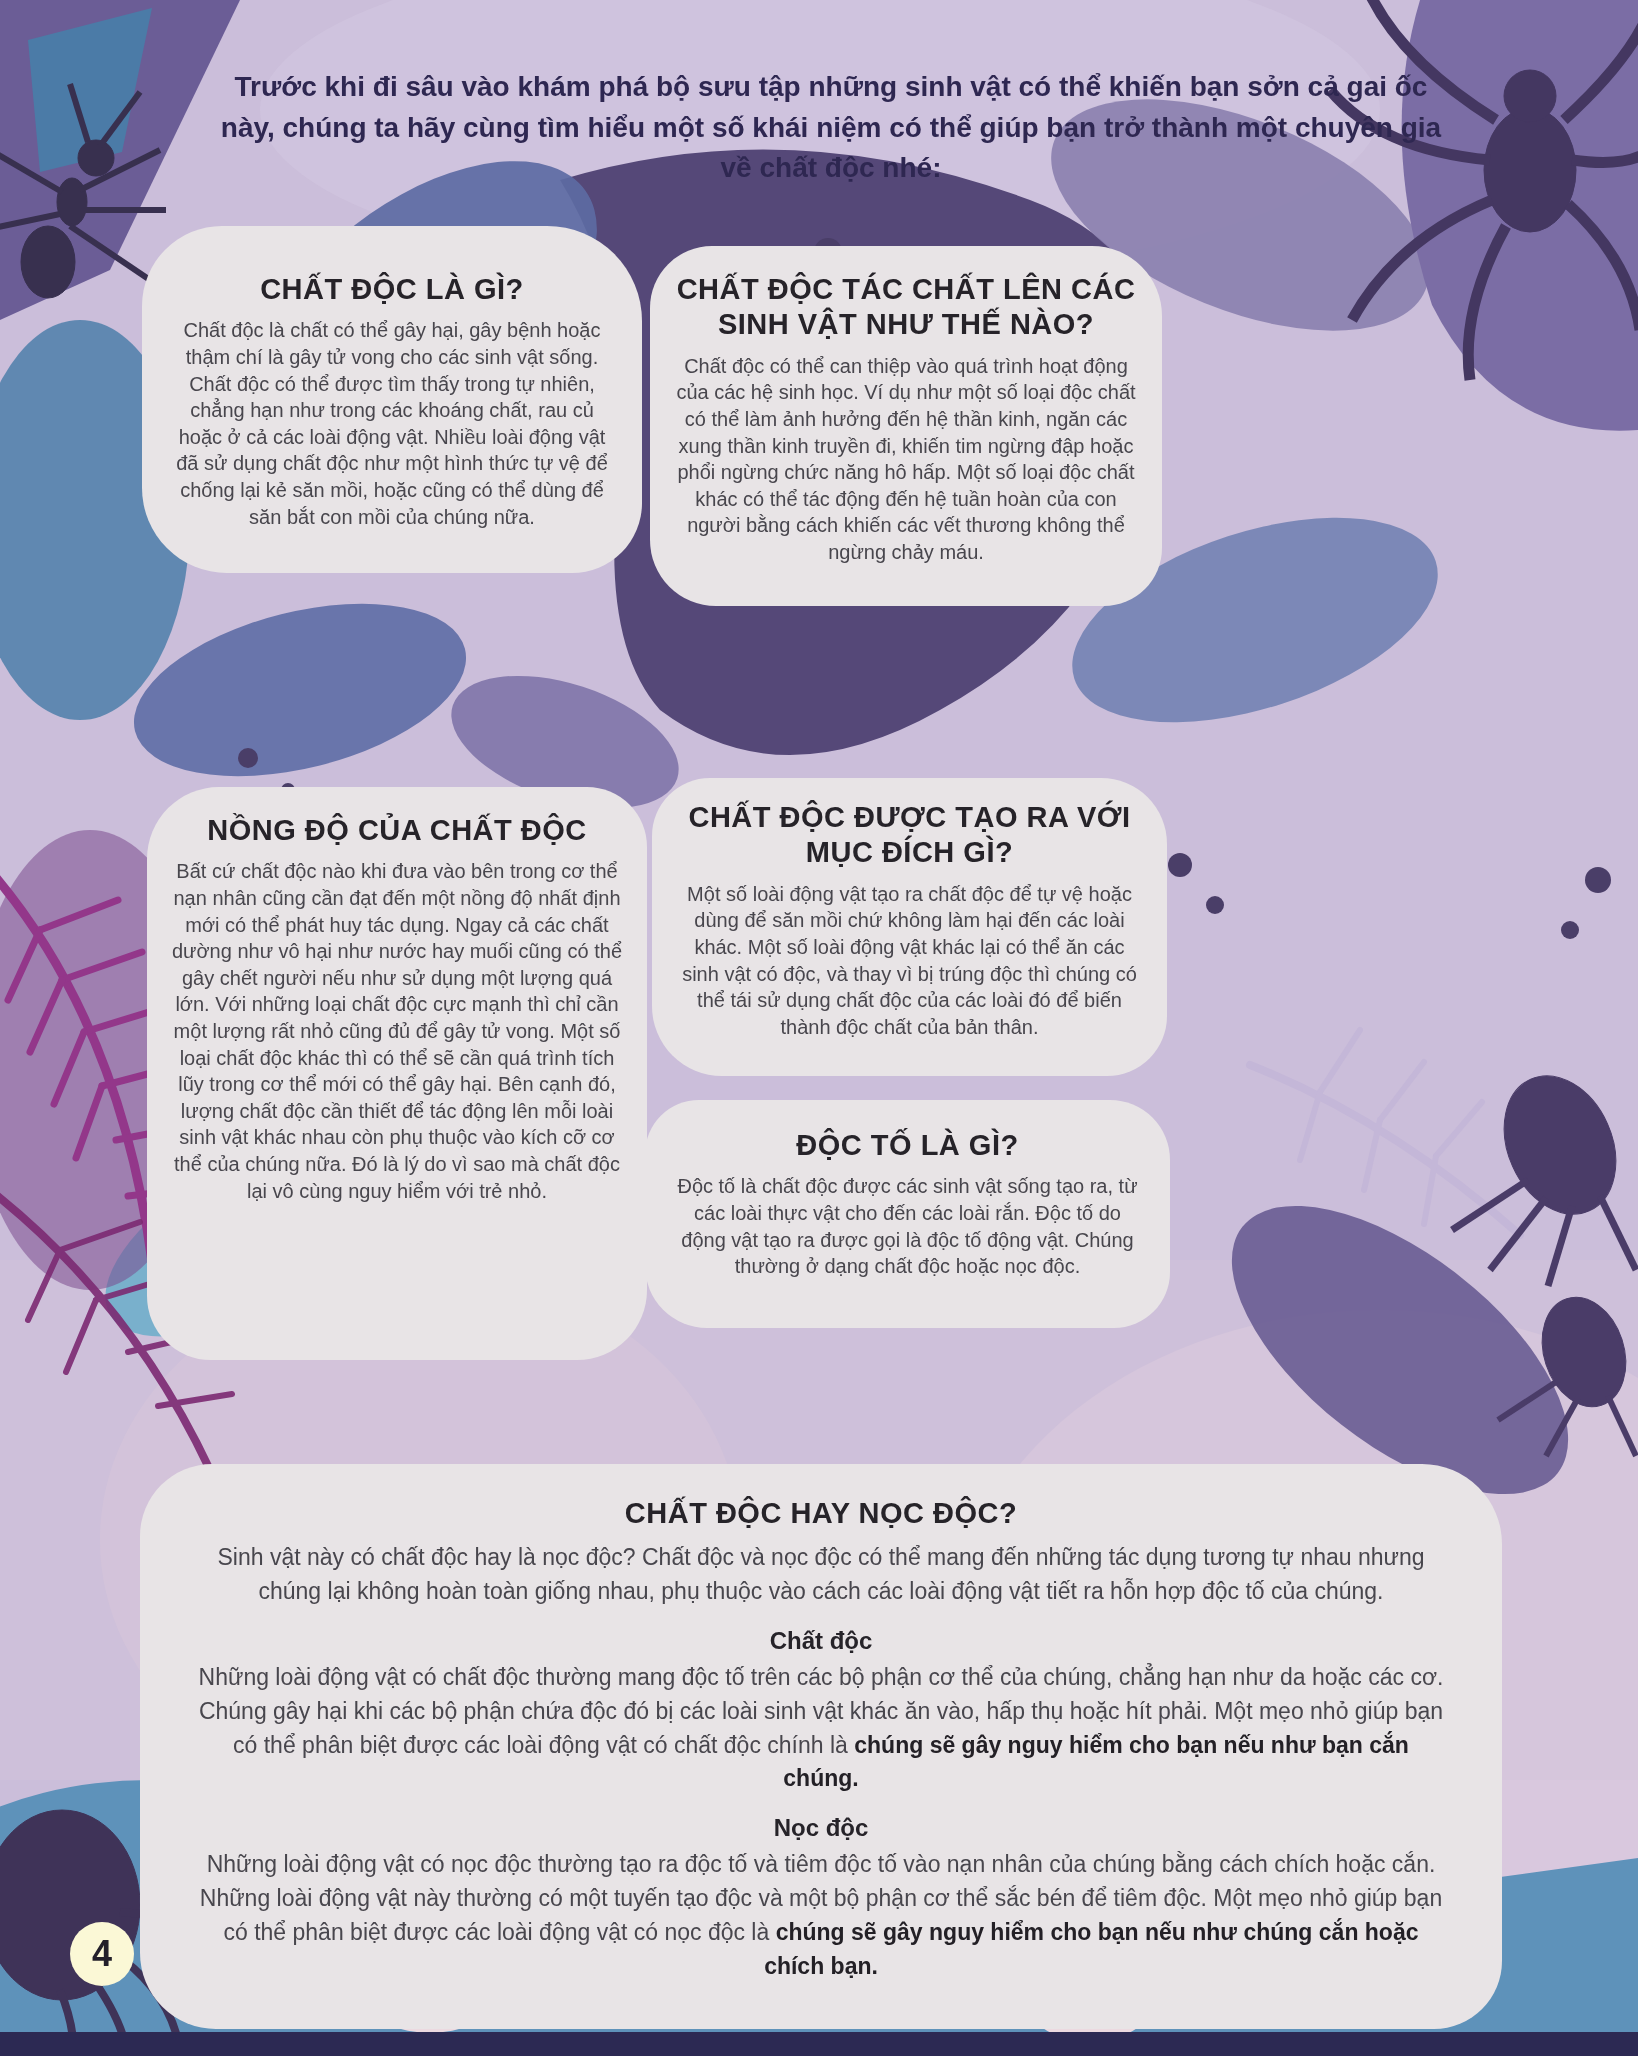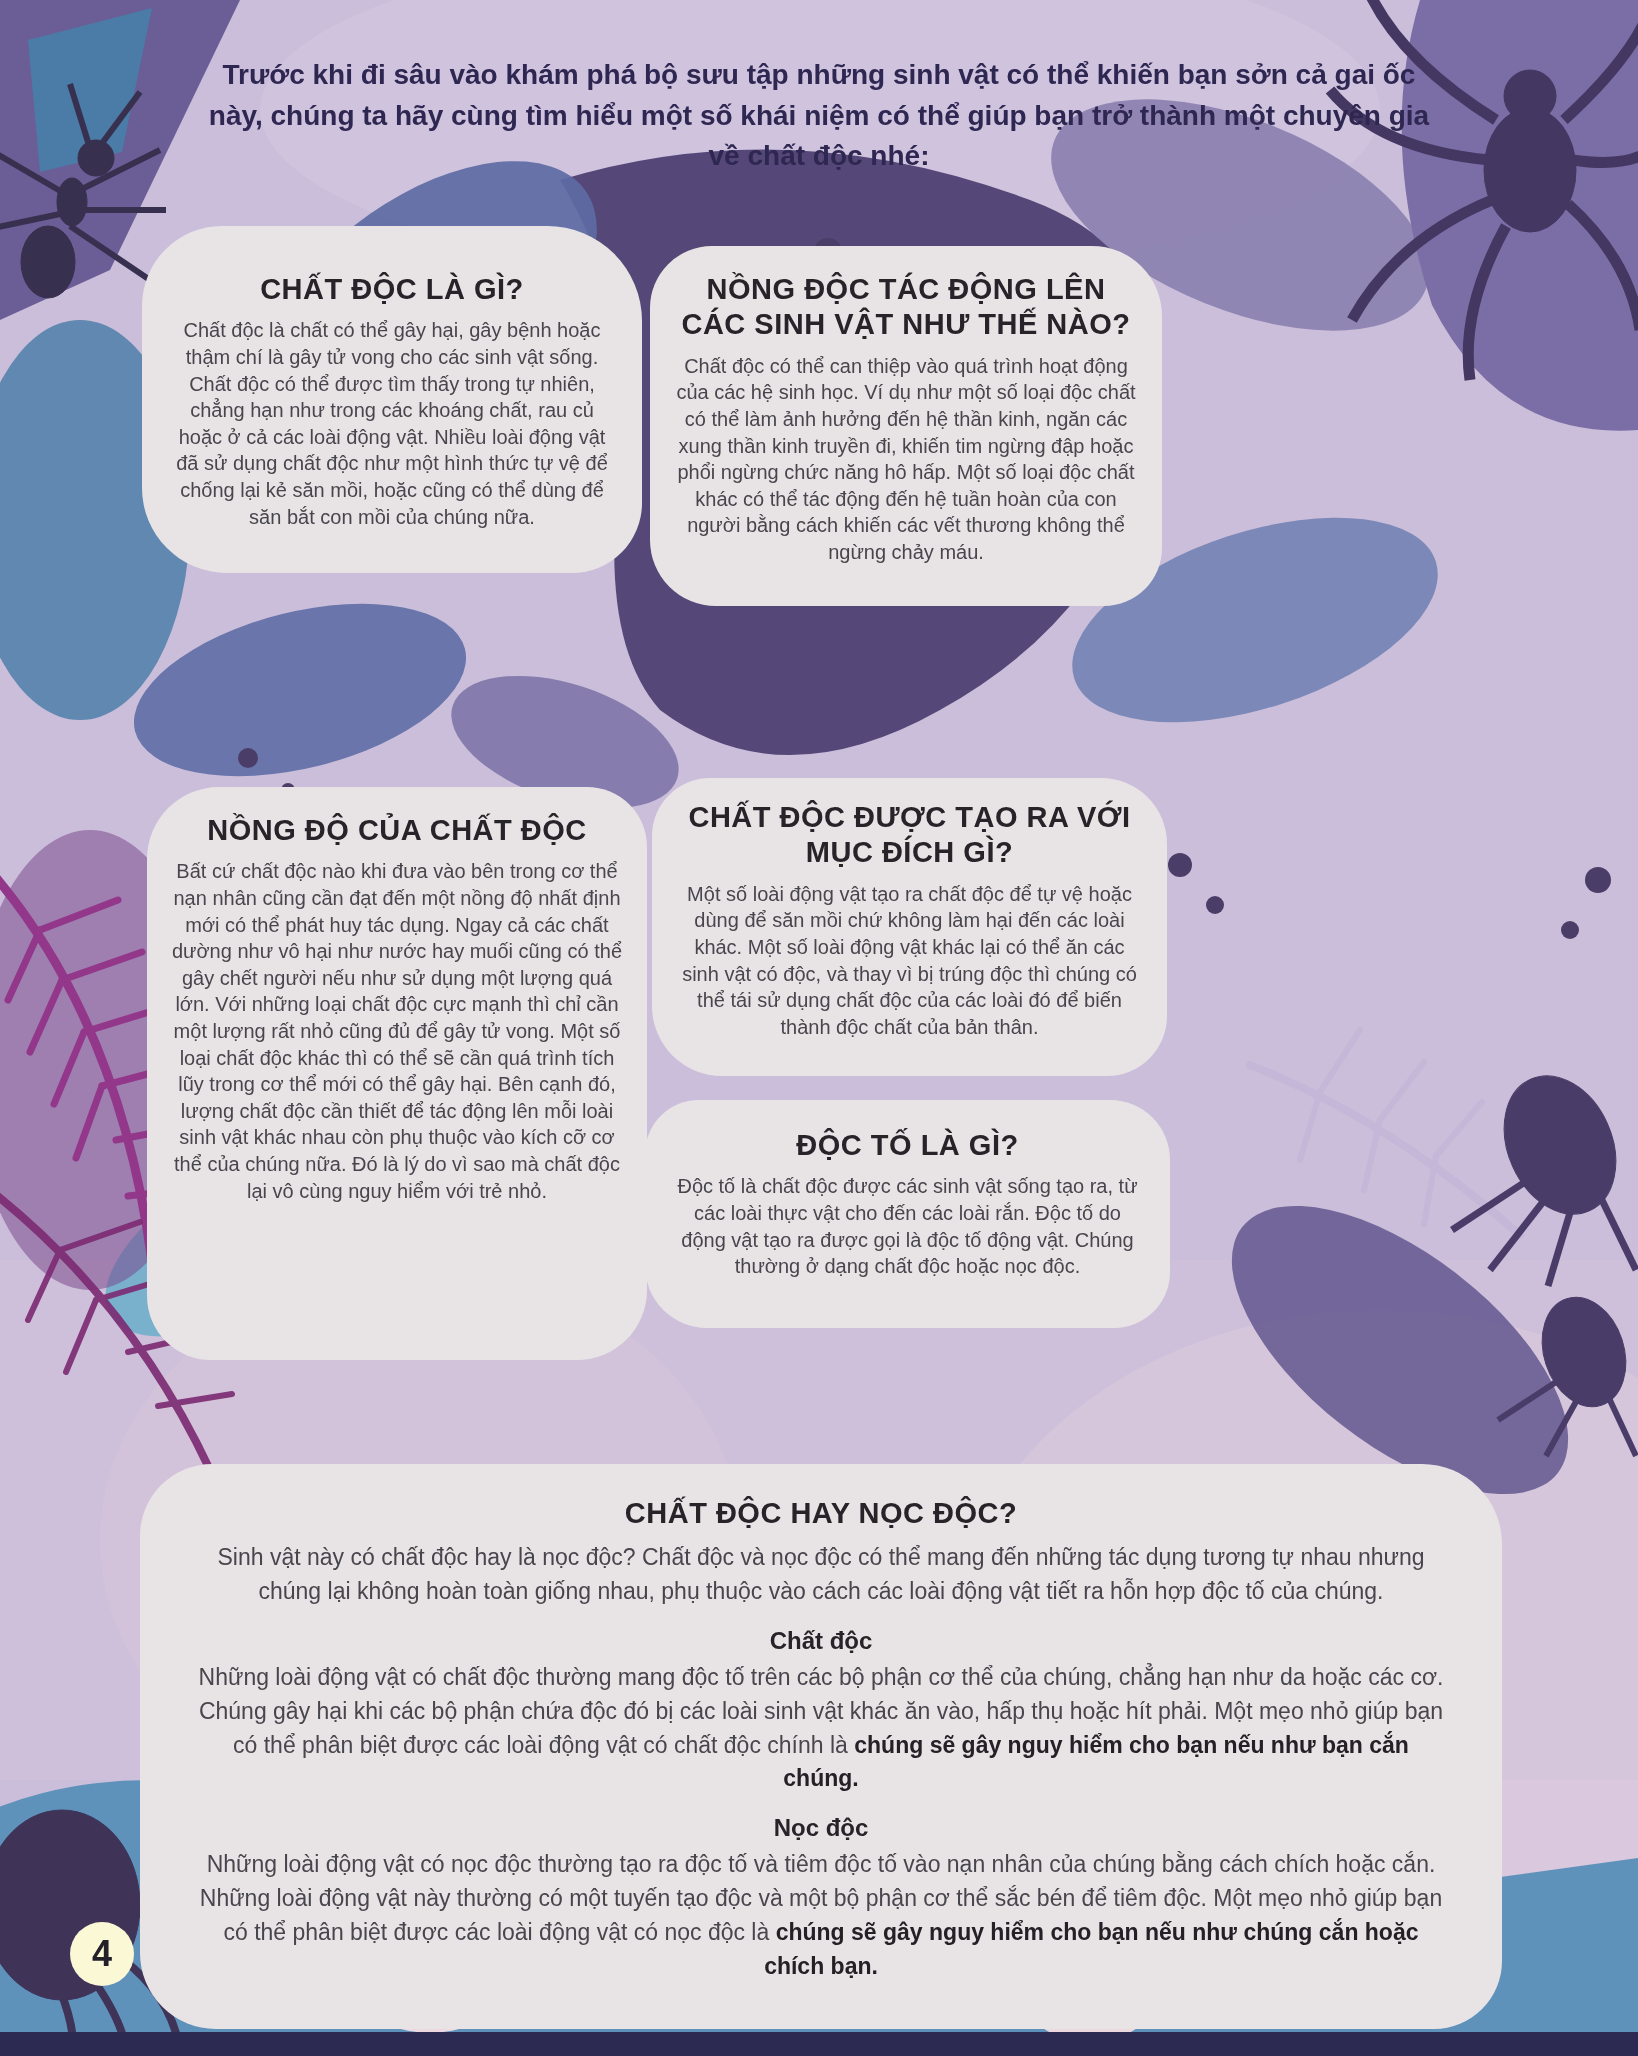--- a/index.html
+++ b/index.html
@@ -3,21 +3,21 @@
 <meta charset="utf-8">
 <style>
   html,body{margin:0;padding:0;}
   .page{
     position:relative;width:1638px;height:2056px;overflow:hidden;
     background:#cbbeda;
     font-family:"Liberation Sans","DejaVu Sans",sans-serif;
   }
   .bg{position:absolute;left:0;top:0;width:1638px;height:2056px;}
   .intro{
-    position:absolute;left:199px;top:55px;width:1240px;margin:0;
+    position:absolute;left:199px;top:55px;width:1240px;margin:12px;
     text-align:center;font-size:28px;font-weight:bold;color:#2e2751;line-height:1.45;
   }
   .box{
     position:absolute;background:#e8e4e6;color:#48464d;text-align:center;box-sizing:border-box;
   }
   .box h2{margin:0 0 10px;font-size:29px;letter-spacing:.5px;color:#262329;line-height:1.22;font-weight:bold;}
   .box p{margin:0;font-size:20px;line-height:1.33;}
   .box1{left:142px;top:226px;width:500px;min-height:314px;border-radius:80px 95px 70px 85px;padding:46px 24px 43px;}
   .box2{left:650px;top:246px;width:512px;min-height:316px;border-radius:62px 70px 58px 66px;padding:26px 24px 40px;}
   .box3{left:147px;top:772px;width:500px;min-height:573px;border-radius:72px 60px 70px 64px;padding:26px 22px 42px;margin-top:15px;}
@@ -179,21 +179,21 @@
   </svg>
 
   <p class="intro">Trước khi đi sâu vào khám phá bộ sưu tập những sinh vật có thể khiến bạn sởn cả gai ốc này, chúng ta hãy cùng tìm hiểu một số khái niệm có thể giúp bạn trở thành một chuyên gia về chất độc nhé:</p>
 
   <section class="box box1">
     <h2>CHẤT ĐỘC LÀ GÌ?</h2>
     <p>Chất độc là chất có thể gây hại, gây bệnh hoặc thậm chí là gây tử vong cho các sinh vật sống. Chất độc có thể được tìm thấy trong tự nhiên, chẳng hạn như trong các khoáng chất, rau củ hoặc ở cả các loài động vật. Nhiều loài động vật đã sử dụng chất độc như một hình thức tự vệ để chống lại kẻ săn mồi, hoặc cũng có thể dùng để săn bắt con mồi của chúng nữa.</p>
   </section>
 
   <section class="box box2">
-    <h2>NỒNG ĐỘC TÁC ĐỘNG LÊN CÁC SINH VẬT NHƯ THẾ NÀO?</h2>
+    <h2>CHẤT ĐỘC TÁC CHẤT LÊN CÁC SINH VẬT NHƯ THẾ NÀO?</h2>
     <p>Chất độc có thể can thiệp vào quá trình hoạt động của các hệ sinh học. Ví dụ như một số loại độc chất có thể làm ảnh hưởng đến hệ thần kinh, ngăn các xung thần kinh truyền đi, khiến tim ngừng đập hoặc phổi ngừng chức năng hô hấp. Một số loại độc chất khác có thể tác động đến hệ tuần hoàn của con người bằng cách khiến các vết thương không thể ngừng chảy máu.</p>
   </section>
 
   <section class="box box3">
     <h2>NỒNG ĐỘ CỦA CHẤT ĐỘC</h2>
     <p>Bất cứ chất độc nào khi đưa vào bên trong cơ thể nạn nhân cũng cần đạt đến một nồng độ nhất định mới có thể phát huy tác dụng. Ngay cả các chất dường như vô hại như nước hay muối cũng có thể gây chết người nếu như sử dụng một lượng quá lớn. Với những loại chất độc cực mạnh thì chỉ cần một lượng rất nhỏ cũng đủ để gây tử vong. Một số loại chất độc khác thì có thể sẽ cần quá trình tích lũy trong cơ thể mới có thể gây hại. Bên cạnh đó, lượng chất độc cần thiết để tác động lên mỗi loài sinh vật khác nhau còn phụ thuộc vào kích cỡ cơ thể của chúng nữa. Đó là lý do vì sao mà chất độc lại vô cùng nguy hiểm với trẻ nhỏ.</p>
   </section>
 
   <section class="box box5">
     <h2>ĐỘC TỐ LÀ GÌ?</h2>

